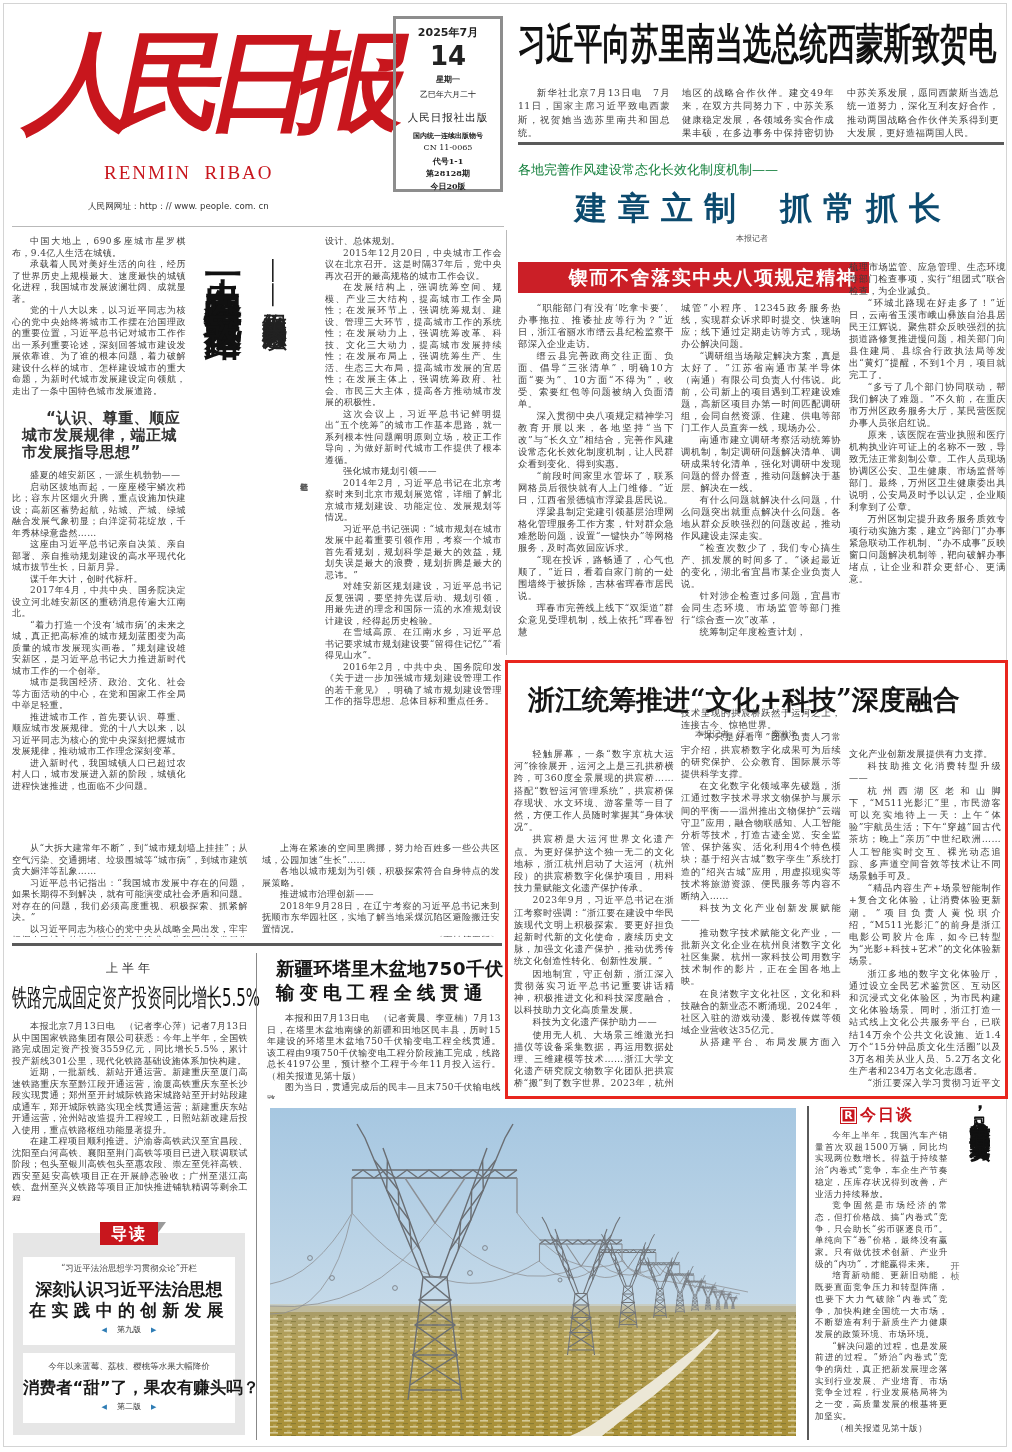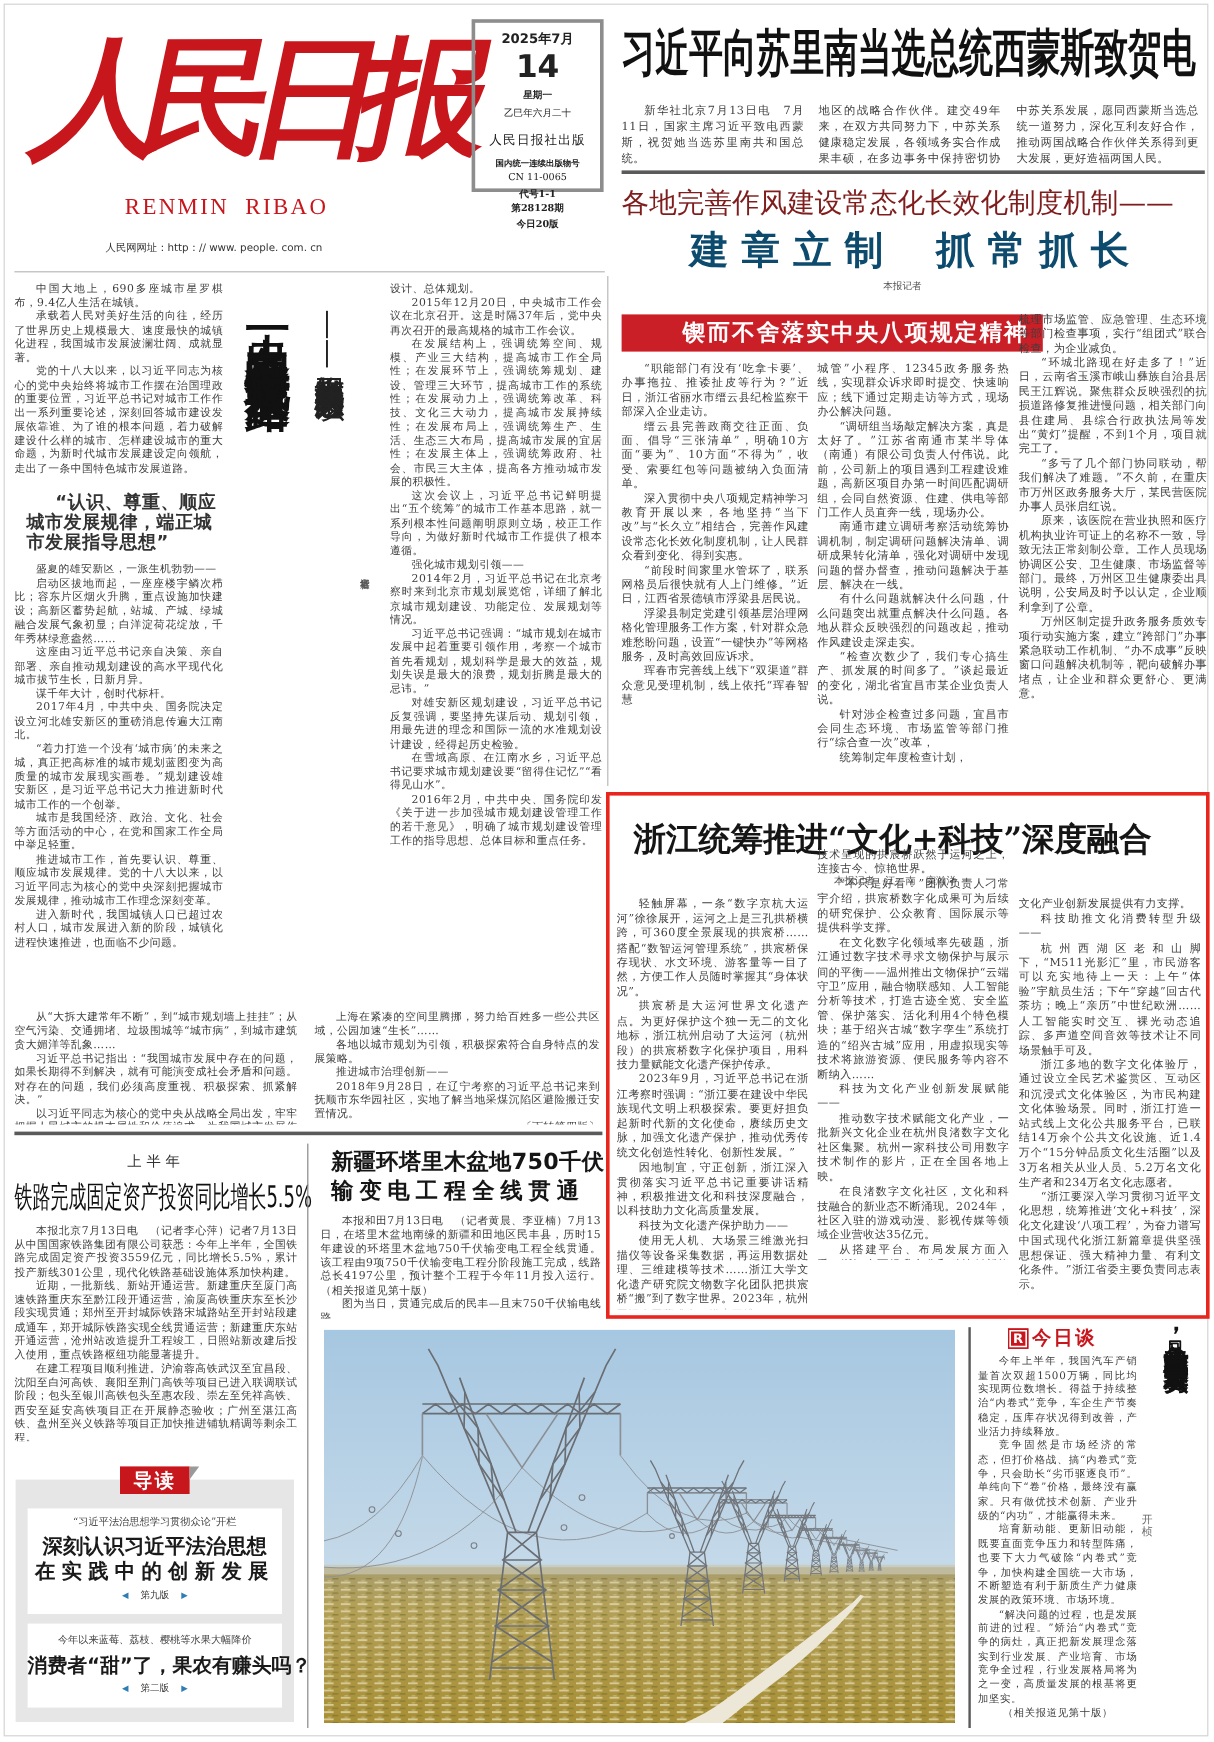--- a/index.html
+++ b/index.html
@@ -9,32 +9,32 @@
   .rule{background:#5a5a5a;}
   .hair{background:#b9b9b9;}
   .txt{font-family:"DejaVu Serif",serif;font-size:9px;line-height:11.5px;letter-spacing:0.4px;color:#3d3d3d;text-align:justify;overflow:hidden;}
   .txt p{margin:0;text-indent:2em;}
   .txt p.cont{text-indent:0;}
   .txt p.right{text-align:right;text-indent:0;}
   .lead-txt{font-size:9.4px;line-height:13.3px;}
   .logo{left:16px;top:6px;font-family:"DejaVu Serif",serif;font-size:108px;font-weight:bold;color:#c8161d;letter-spacing:-18px;transform:skewX(-12deg);transform-origin:left bottom;white-space:nowrap;line-height:150px;}
   .romanized{left:104px;top:162px;font-family:"Liberation Serif",serif;font-size:19px;letter-spacing:2px;color:#c8161d;white-space:pre;}
   .site{left:88px;top:201px;font-family:"DejaVu Sans",sans-serif;font-size:8.6px;color:#333;white-space:nowrap;}
-  .datebox{left:393px;top:16px;width:110px;height:144px;border:3px solid #8d8d8d;box-sizing:border-box;text-align:center;color:#222;}
+  .datebox{left:393px;top:16px;width:110px;height:176px;border:3px solid #8d8d8d;box-sizing:border-box;text-align:center;color:#222;}
   .datebox div{white-space:nowrap;}
   .d-ym{margin-top:7px;font-family:"DejaVu Sans",sans-serif;font-weight:bold;font-size:11px;line-height:14px;}
   .d-day{margin-top:2px;font-family:"DejaVu Sans",sans-serif;font-size:26px;line-height:29px;font-weight:bold;}
   .d-wk{margin-top:3px;font-family:"DejaVu Sans",sans-serif;font-weight:bold;font-size:8px;line-height:12px;}
   .d-lunar{margin-top:3px;font-size:8px;line-height:12px;}
   .d-pub{margin-top:9px;font-size:10.5px;line-height:14px;letter-spacing:1px;}
   .d-serial{margin-top:7px;font-family:"DejaVu Sans",sans-serif;font-weight:bold;font-size:7px;line-height:11px;}
   .d-sm{font-size:8px;line-height:12.5px;}
   .d-bold{font-weight:bold;}
   .h-lead{left:518px;top:16px;font-family:"DejaVu Sans",sans-serif;font-weight:900;font-size:42px;line-height:56px;white-space:nowrap;color:#111;transform:scaleX(0.67);transform-origin:left top;}
-  .kicker{left:518px;top:157px;font-family:"DejaVu Serif",serif;font-size:23px;line-height:26px;white-space:nowrap;color:#7f1d1d;}
+  .kicker{left:518px;top:157px;font-family:"DejaVu Serif",serif;font-size:13px;line-height:26px;white-space:nowrap;color:#15803d;}
   .h-big{top:188px;font-family:"DejaVu Sans",sans-serif;font-weight:bold;font-size:32px;line-height:40px;letter-spacing:11px;white-space:nowrap;color:#0c4a6e;}
   .byline{font-family:"DejaVu Serif",serif;font-size:8px;color:#555;white-space:nowrap;}
   .banner{left:518px;top:262px;width:312px;height:31px;background:#cb1f27;color:#fff;font-family:"DejaVu Sans",sans-serif;font-weight:bold;font-size:19px;line-height:31px;letter-spacing:1.6px;text-align:center;white-space:nowrap;padding-left:39px;}
   .vhead{writing-mode:vertical-rl;font-family:"DejaVu Sans",sans-serif;font-weight:900;color:#111;white-space:nowrap;}
   .vsub{writing-mode:vertical-rl;font-family:"DejaVu Serif",serif;color:#222;white-space:nowrap;}
   .subhead{font-family:"DejaVu Sans",sans-serif;font-weight:bold;font-size:15px;line-height:17px;color:#333;letter-spacing:0.5px;}
   .redbox{left:505px;top:660px;width:503px;height:439px;border:3px solid #e8261e;box-sizing:border-box;}
   .h-zj{left:528px;top:682px;font-family:"DejaVu Serif",serif;font-weight:bold;font-size:27px;line-height:36px;white-space:nowrap;color:#151515;}
   .over-small{font-family:"DejaVu Serif",serif;font-size:12px;letter-spacing:4px;color:#333;white-space:nowrap;}
   .h-rail{left:12px;top:982px;font-family:"DejaVu Sans",sans-serif;font-size:25px;line-height:32px;white-space:nowrap;color:#111;transform:scaleX(0.6);transform-origin:left top;}
@@ -98,20 +98,21 @@
 <div class="abs h-big" style="left:780px;">抓常抓长</div>
 <div class="abs byline" style="left:736px;top:233px;">本报记者</div>
 <div class="abs banner">锲而不舍落实中央八项规定精神</div>
 
 <div class="abs txt" style="left:518px;top:302px;width:156px;height:349px;font-size:9.3px;line-height:12px;">
   <p>“职能部门有没有‘吃拿卡要’、办事拖拉、推诿扯皮等行为？”近日，浙江省丽水市缙云县纪检监察干部深入企业走访。</p>
   <p>缙云县完善政商交往正面、负面、倡导“三张清单”，明确10方面“要为”、10方面“不得为”，收受、索要红包等问题被纳入负面清单。</p>
   <p>深入贯彻中央八项规定精神学习教育开展以来，各地坚持“当下改”与“长久立”相结合，完善作风建设常态化长效化制度机制，让人民群众看到变化、得到实惠。</p>
   <p>“前段时间家里水管坏了，联系网格员后很快就有人上门维修。”近日，江西省景德镇市浮梁县居民说。</p>
   <p>浮梁县制定党建引领基层治理网格化管理服务工作方案，针对群众急难愁盼问题，设置“一键快办”等网格服务，及时高效回应诉求。</p>
+  <p>“现在投诉，路畅通了，心气也顺了。”近日，看着自家门前的一处围墙终于被拆除，吉林省珲春市居民说。</p>
   <p>珲春市完善线上线下“双渠道”群众意见受理机制，线上依托“珲春智慧</p>
 </div>
 <div class="abs txt" style="left:681px;top:302px;width:160px;height:349px;font-size:9.3px;line-height:12px;">
   <p class="cont">城管”小程序、12345政务服务热线，实现群众诉求即时提交、快速响应；线下通过定期走访等方式，现场办公解决问题。</p>
   <p>“调研组当场敲定解决方案，真是太好了。”江苏省南通市某半导体（南通）有限公司负责人付伟说。此前，公司新上的项目遇到工程建设难题，高新区项目办第一时间匹配调研组，会同自然资源、住建、供电等部门工作人员直奔一线，现场办公。</p>
   <p>南通市建立调研考察活动统筹协调机制，制定调研问题解决清单、调研成果转化清单，强化对调研中发现问题的督办督查，推动问题解决于基层、解决在一线。</p>
   <p>有什么问题就解决什么问题，什么问题突出就重点解决什么问题。各地从群众反映强烈的问题改起，推动作风建设走深走实。</p>
   <p>“检查次数少了，我们专心搞生产、抓发展的时间多了。”谈起最近的变化，湖北省宜昌市某企业负责人说。</p>
   <p>针对涉企检查过多问题，宜昌市会同生态环境、市场监管等部门推行“综合查一次”改革，</p>
   <p>统筹制定年度检查计划，</p>
@@ -318,16 +319,17 @@
   <p>在文化数字化领域率先破题，浙江通过数字技术寻求文物保护与展示间的平衡——温州推出文物保护“云端守卫”应用，融合物联感知、人工智能分析等技术，打造古迹全览、安全监管、保护落实、活化利用4个特色模块；基于绍兴古城“数字孪生”系统打造的“绍兴古城”应用，用虚拟现实等技术将旅游资源、便民服务等内容不断纳入……</p>
   <p>科技为文化产业创新发展赋能——</p>
   <p>推动数字技术赋能文化产业，一批新兴文化企业在杭州良渚数字文化社区集聚。杭州一家科技公司用数字技术制作的影片，正在全国各地上映。</p>
   <p>在良渚数字文化社区，文化和科技融合的新业态不断涌现。2024年，社区入驻的游戏动漫、影视传媒等领域企业营收达35亿元。</p>
   <p>从搭建平台、布局发展方面入手，浙江全面提升文化和科技创新能力，推动文化创作、传播和体验升级，为</p>
 </div>
 <div class="abs txt" style="left:849px;top:748px;width:152px;height:343px;font-size:9.2px;line-height:12.2px;">
   <p class="cont">文化产业创新发展提供有力支撑。</p>
   <p>科技助推文化消费转型升级——</p>
   <p>杭州西湖区老和山脚下，“M511光影汇”里，市民游客可以充实地待上一天：上午“体验”宇航员生活；下午“穿越”回古代茶坊；晚上“亲历”中世纪欧洲……人工智能实时交互、裸光动态追踪、多声道空间音效等技术让不同场景触手可及。</p>
+  <p>“精品内容生产+场景智能制作+复合文化体验，让消费体验更新潮。”项目负责人黄悦琪介绍，“M511光影汇”的前身是浙江电影公司胶片仓库，如今已转型为“光影+科技+艺术”的文化体验新场景。</p>
   <p>浙江多地的数字文化体验厅，通过设立全民艺术鉴赏区、互动区和沉浸式文化体验区，为市民构建文化体验场景。同时，浙江打造一站式线上文化公共服务平台，已联结14万余个公共文化设施、近1.4万个“15分钟品质文化生活圈”以及3万名相关从业人员、5.2万名文化生产者和234万名文化志愿者。</p>
   <p>“浙江要深入学习贯彻习近平文化思想，统筹推进‘文化+科技’，深化文化建设‘八项工程’，为奋力谱写中国式现代化浙江新篇章提供坚强思想保证、强大精神力量、有利文化条件。”浙江省委主要负责同志表示。</p>
 </div>
 <div class="abs redbox"></div>
 
 </body></html>

